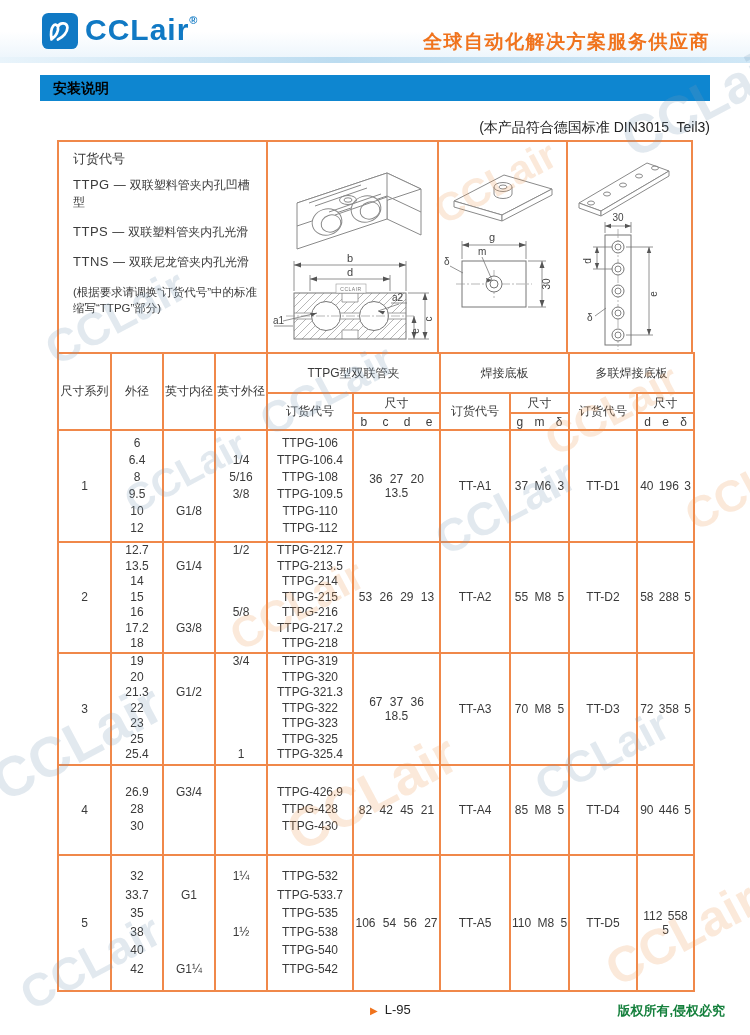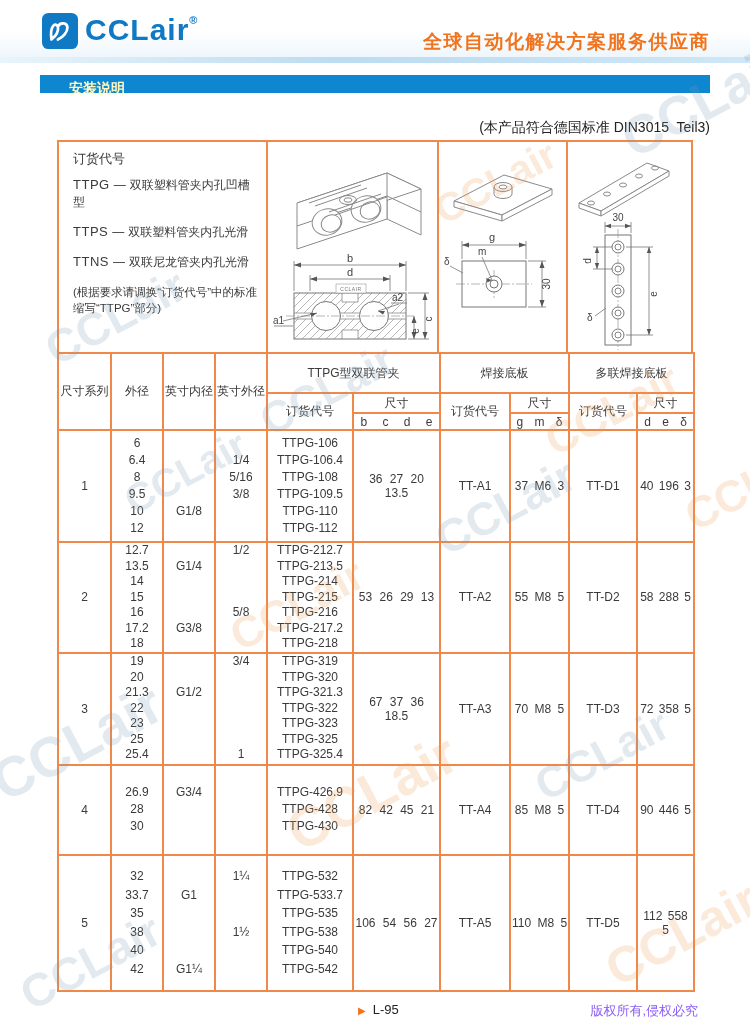--- a/index.html
+++ b/index.html
@@ -12,23 +12,23 @@
   .topbar{position:absolute;left:0;top:0;width:750px;height:57px;
     background:linear-gradient(180deg,#ffffff 55%,#eef6fc 100%);}
   .hdr-strip{position:absolute;left:0;top:57px;width:750px;height:6px;
     background:linear-gradient(90deg,#e9f4fb,#bcdcf0 45%,#cfe7f6);}
   .logo{position:absolute;left:42px;top:13px;display:flex;align-items:flex-start;}
   .logo-mark{width:36px;height:36px;margin-right:7px;}
   .logo-text{font-size:30px;font-weight:bold;color:#1079c4;letter-spacing:1px;line-height:34px;}
   .logo-reg{font-size:11px;color:#1079c4;vertical-align:top;line-height:14px;font-weight:bold;}
   .slogan{position:absolute;right:40px;top:29px;font-size:19px;font-weight:bold;
     color:#f0731d;letter-spacing:1.5px;}
-  .title-bar{position:absolute;left:40px;top:75px;width:670px;height:18px;
-    background:#0e86d0;color:#fef9c3;font-size:14px;font-weight:bold;line-height:26px;
-    padding-left:29px;box-sizing:border-box;}
+  .title-bar{position:absolute;left:40px;top:75px;width:670px;height:26px;
+    background:#0e86d0;color:#000000;font-size:14px;font-weight:bold;line-height:26px;
+    padding-left:13px;box-sizing:border-box;}
   .din-note{position:absolute;top:119px;right:40px;font-size:14px;color:#222;white-space:pre;}
 
   
   .sheet{position:absolute;left:57px;top:140px;width:636px;}
   .top-section{display:flex;width:636px;height:212px;box-sizing:border-box;
     border:2px solid #f0884a;border-bottom:none;}
   .ts-cell{border-right:2px solid #f0884a;box-sizing:border-box;height:100%;
     display:flex;align-items:center;justify-content:center;}
   .ts-cell:last-child{border-right:none;}
   .ts-c1{width:209px;display:block;padding:8px 8px 0 14px;}
@@ -52,23 +52,23 @@
   td.ml{white-space:pre-line;}
   tr.lh17 td.ml{line-height:17px;} tr.lh15 td.ml{line-height:15.5px;}
   tr.lh18 td.ml{line-height:18.5px;}
   td.codecol{text-align:left;padding-left:13px;}
   th.sub{word-spacing:12px;font-size:12px;}
   th.sub2{word-spacing:8px;font-size:12px;}
   td.vals{word-spacing:4px;} td.vals2{word-spacing:3px;} td.vals3{word-spacing:2px;}
   th.cn{font-size:11.5px;}
 
   
-  .pageno{position:absolute;top:1002px;left:358px;font-size:13px;color:#222;}
+  .pageno{position:absolute;top:1002px;left:370px;font-size:13px;color:#222;}
   .pg-marker{color:#f0731d;font-size:10px;margin-right:7px;}
-  .copyright{position:absolute;top:1002px;right:52px;font-size:13px;font-weight:normal;color:#8b5cf6;}
+  .copyright{position:absolute;top:1002px;right:25px;font-size:13px;font-weight:bold;color:#15803d;}
 
   
   .wm{position:absolute;font-weight:bold;pointer-events:none;white-space:nowrap;
     transform:rotate(-28deg);z-index:5;}
   .wm-b{color:rgba(125,155,180,.22);} .wm-o{color:rgba(235,155,85,.22);}
 
   
   .dim{font-size:11px;fill:#444;font-family:"Liberation Sans","DejaVu Sans",sans-serif;}
   .dimS{font-size:10px;fill:#444;font-family:"Liberation Sans","DejaVu Sans",sans-serif;}
   .brandTiny{font-size:5px;fill:#777;letter-spacing:.5px;

